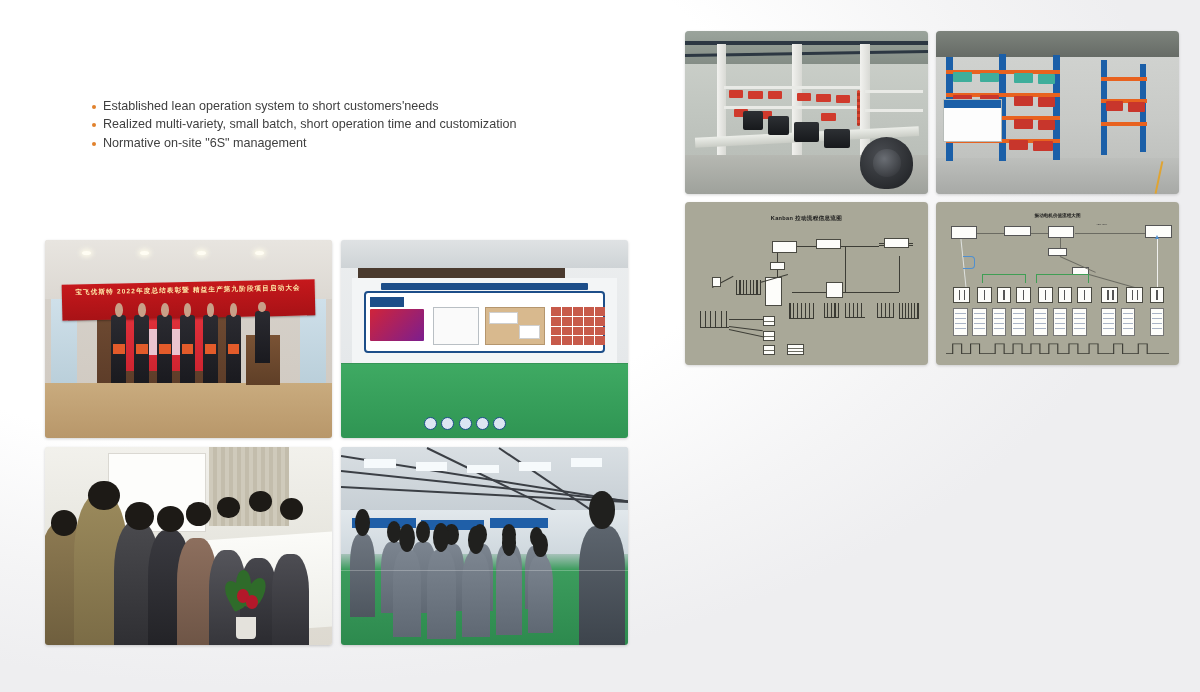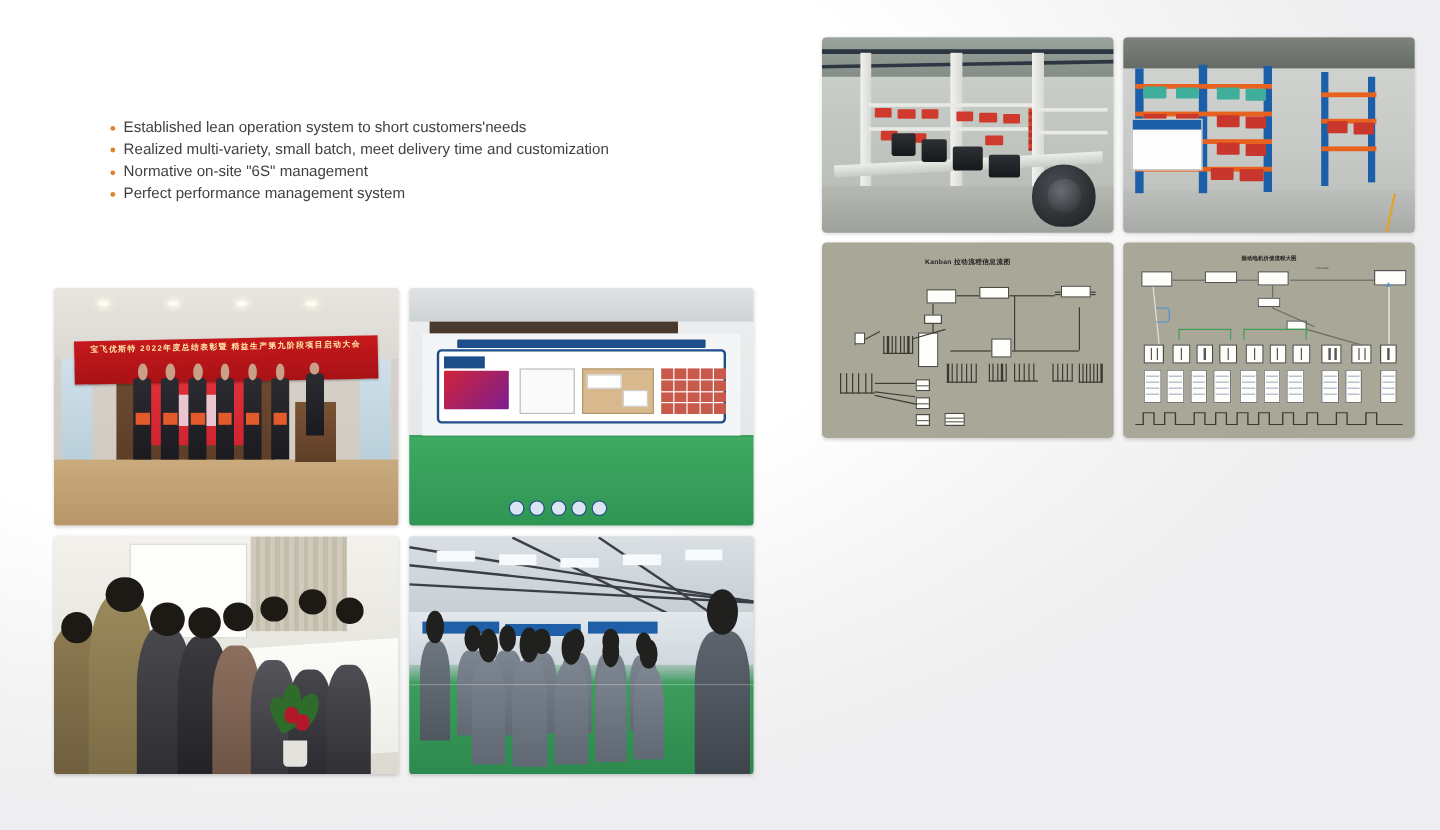--- a/index.html
+++ b/index.html
@@ -186,29 +186,25 @@
 <div class="left-panel">
 
 
   <div class="bullet-list">
     <div class="bullet-item">
       <span class="bullet-dot"></span>
       <span>Established lean operation system to short customers'needs</span>
     </div>
     <div class="bullet-item">
       <span class="bullet-dot"></span>
-      <span>Realized multi-variety, small batch, meet delivery time and customization</span>
+      <span>Realized multi-variety, small batch, short operation time and customization</span>
     </div>
     <div class="bullet-item">
       <span class="bullet-dot"></span>
       <span>Normative on-site "6S" management</span>
-    </div>
-    <div class="bullet-item">
-      <span class="bullet-dot"></span>
-      <span>Perfect performance management system</span>
     </div>
   </div>
 
   <div class="photo-grid">
 
     <div class="photo ph-award">
       <div class="pa-ceiling"></div>
       <div class="pa-light" style="left:13%"></div>
       <div class="pa-light" style="left:33%"></div>
       <div class="pa-light" style="left:53%"></div>

